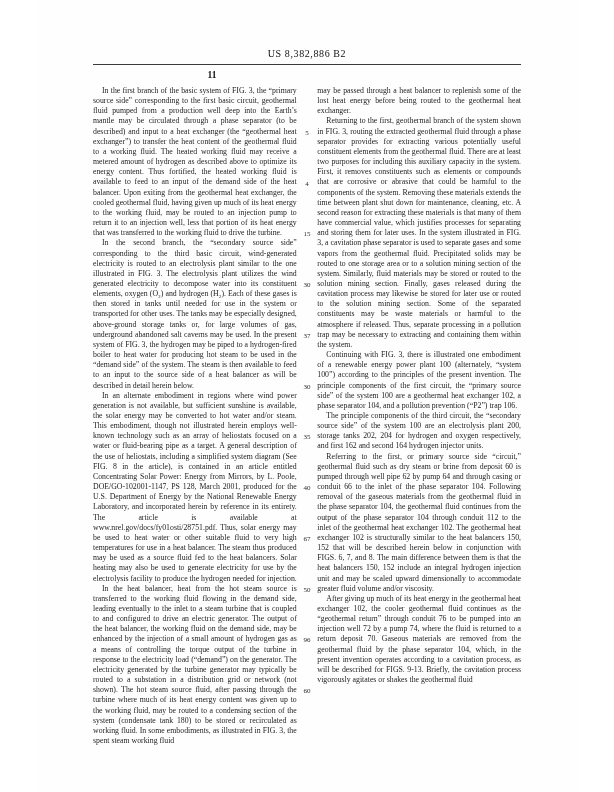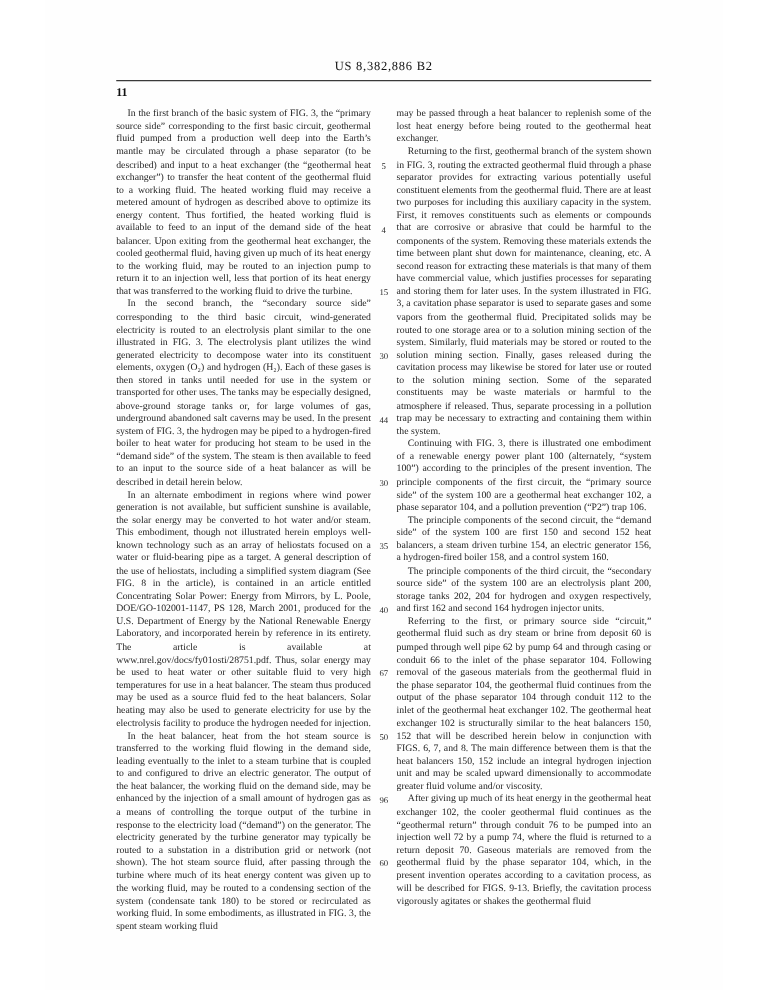--- a/index.html
+++ b/index.html
@@ -31,21 +31,21 @@
     border-top: 1px solid #3a3a3a;
     margin: 5px 0 0 0;
   }
   .colnum-row {
     display: flex;
     margin-top: 5px;
     margin-bottom: 6px;
   }
   .colnum {
     width: 238px;
-    text-align: left;
+    text-align: center;
     font-weight: bold;
     font-size: 9.5px;
     color: #111;
   }
   .colnum-gap {
     width: 24px;
   }
   .body-grid {
     display: flex;
   }
@@ -98,34 +98,33 @@
         <p>In the second branch, the “secondary source side” corresponding to the third basic circuit, wind-generated electricity is routed to an electrolysis plant similar to the one illustrated in FIG. 3. The electrolysis plant utilizes the wind generated electricity to decompose water into its constituent elements, oxygen (O₂) and hydrogen (H₂). Each of these gases is then stored in tanks until needed for use in the system or transported for other uses. The tanks may be especially designed, above-ground storage tanks or, for large volumes of gas, underground abandoned salt caverns may be used. In the present system of FIG. 3, the hydrogen may be piped to a hydrogen-fired boiler to heat water for producing hot steam to be used in the “demand side” of the system. The steam is then available to feed to an input to the source side of a heat balancer as will be described in detail herein below.</p>
         <p>In an alternate embodiment in regions where wind power generation is not available, but sufficient sunshine is available, the solar energy may be converted to hot water and/or steam. This embodiment, though not illustrated herein employs well-known technology such as an array of heliostats focused on a water or fluid-bearing pipe as a target. A general description of the use of heliostats, including a simplified system diagram (See FIG. 8 in the article), is contained in an article entitled Concentrating Solar Power: Energy from Mirrors, by L. Poole, DOE/GO-102001-1147, PS 128, March 2001, produced for the U.S. Department of Energy by the National Renewable Energy Laboratory, and incorporated herein by reference in its entirety. The article is available at www.nrel.gov/docs/fy01osti/28751.pdf. Thus, solar energy may be used to heat water or other suitable fluid to very high temperatures for use in a heat balancer. The steam thus produced may be used as a source fluid fed to the heat balancers. Solar heating may also be used to generate electricity for use by the electrolysis facility to produce the hydrogen needed for injection.</p>
         <p>In the heat balancer, heat from the hot steam source is transferred to the working fluid flowing in the demand side, leading eventually to the inlet to a steam turbine that is coupled to and configured to drive an electric generator. The output of the heat balancer, the working fluid on the demand side, may be enhanced by the injection of a small amount of hydrogen gas as a means of controlling the torque output of the turbine in response to the electricity load (“demand”) on the generator. The electricity generated by the turbine generator may typically be routed to a substation in a distribution grid or network (not shown). The hot steam source fluid, after passing through the turbine where much of its heat energy content was given up to the working fluid, may be routed to a condensing section of the system (condensate tank 180) to be stored or recirculated as working fluid. In some embodiments, as illustrated in FIG. 3, the spent steam working fluid</p>
       </div>
 
     <div class="gutter">
         <div class="line-num">5</div>
         <div class="line-num">4</div>
         <div class="line-num">15</div>
         <div class="line-num">30</div>
-        <div class="line-num">44</div>
+        <div class="line-num">37</div>
         <div class="line-num">30</div>
         <div class="line-num">35</div>
         <div class="line-num">40</div>
         <div class="line-num">67</div>
         <div class="line-num">50</div>
         <div class="line-num">96</div>
         <div class="line-num">60</div>
       </div>
 
     <div class="col-text">
         <p class="noindent">may be passed through a heat balancer to replenish some of the lost heat energy before being routed to the geothermal heat exchanger.</p>
         <p>Returning to the first, geothermal branch of the system shown in FIG. 3, routing the extracted geothermal fluid through a phase separator provides for extracting various potentially useful constituent elements from the geothermal fluid. There are at least two purposes for including this auxiliary capacity in the system. First, it removes constituents such as elements or compounds that are corrosive or abrasive that could be harmful to the components of the system. Removing these materials extends the time between plant shut down for maintenance, cleaning, etc. A second reason for extracting these materials is that many of them have commercial value, which justifies processes for separating and storing them for later uses. In the system illustrated in FIG. 3, a cavitation phase separator is used to separate gases and some vapors from the geothermal fluid. Precipitated solids may be routed to one storage area or to a solution mining section of the system. Similarly, fluid materials may be stored or routed to the solution mining section. Finally, gases released during the cavitation process may likewise be stored for later use or routed to the solution mining section. Some of the separated constituents may be waste materials or harmful to the atmosphere if released. Thus, separate processing in a pollution trap may be necessary to extracting and containing them within the system.</p>
         <p>Continuing with FIG. 3, there is illustrated one embodiment of a renewable energy power plant 100 (alternately, “system 100”) according to the principles of the present invention. The principle components of the first circuit, the “primary source side” of the system 100 are a geothermal heat exchanger 102, a phase separator 104, and a pollution prevention (“P2”) trap 106.</p>
-        <p>The principle components of the second circuit, the “demand side” of the system 100 are first 150 and second 152 heat balancers, a steam driven turbine 154, an electric generator 156, a hydrogen-fired boiler 158, and a control system 160.</p>
         <p>The principle components of the third circuit, the “secondary source side” of the system 100 are an electrolysis plant 200, storage tanks 202, 204 for hydrogen and oxygen respectively, and first 162 and second 164 hydrogen injector units.</p>
         <p>Referring to the first, or primary source side “circuit,” geothermal fluid such as dry steam or brine from deposit 60 is pumped through well pipe 62 by pump 64 and through casing or conduit 66 to the inlet of the phase separator 104. Following removal of the gaseous materials from the geothermal fluid in the phase separator 104, the geothermal fluid continues from the output of the phase separator 104 through conduit 112 to the inlet of the geothermal heat exchanger 102. The geothermal heat exchanger 102 is structurally similar to the heat balancers 150, 152 that will be described herein below in conjunction with FIGS. 6, 7, and 8. The main difference between them is that the heat balancers 150, 152 include an integral hydrogen injection unit and may be scaled upward dimensionally to accommodate greater fluid volume and/or viscosity.</p>
         <p>After giving up much of its heat energy in the geothermal heat exchanger 102, the cooler geothermal fluid continues as the “geothermal return” through conduit 76 to be pumped into an injection well 72 by a pump 74, where the fluid is returned to a return deposit 70. Gaseous materials are removed from the geothermal fluid by the phase separator 104, which, in the present invention operates according to a cavitation process, as will be described for FIGS. 9-13. Briefly, the cavitation process vigorously agitates or shakes the geothermal fluid</p>
       </div>
   </div>
 
 </div>
 
 </body></html>

